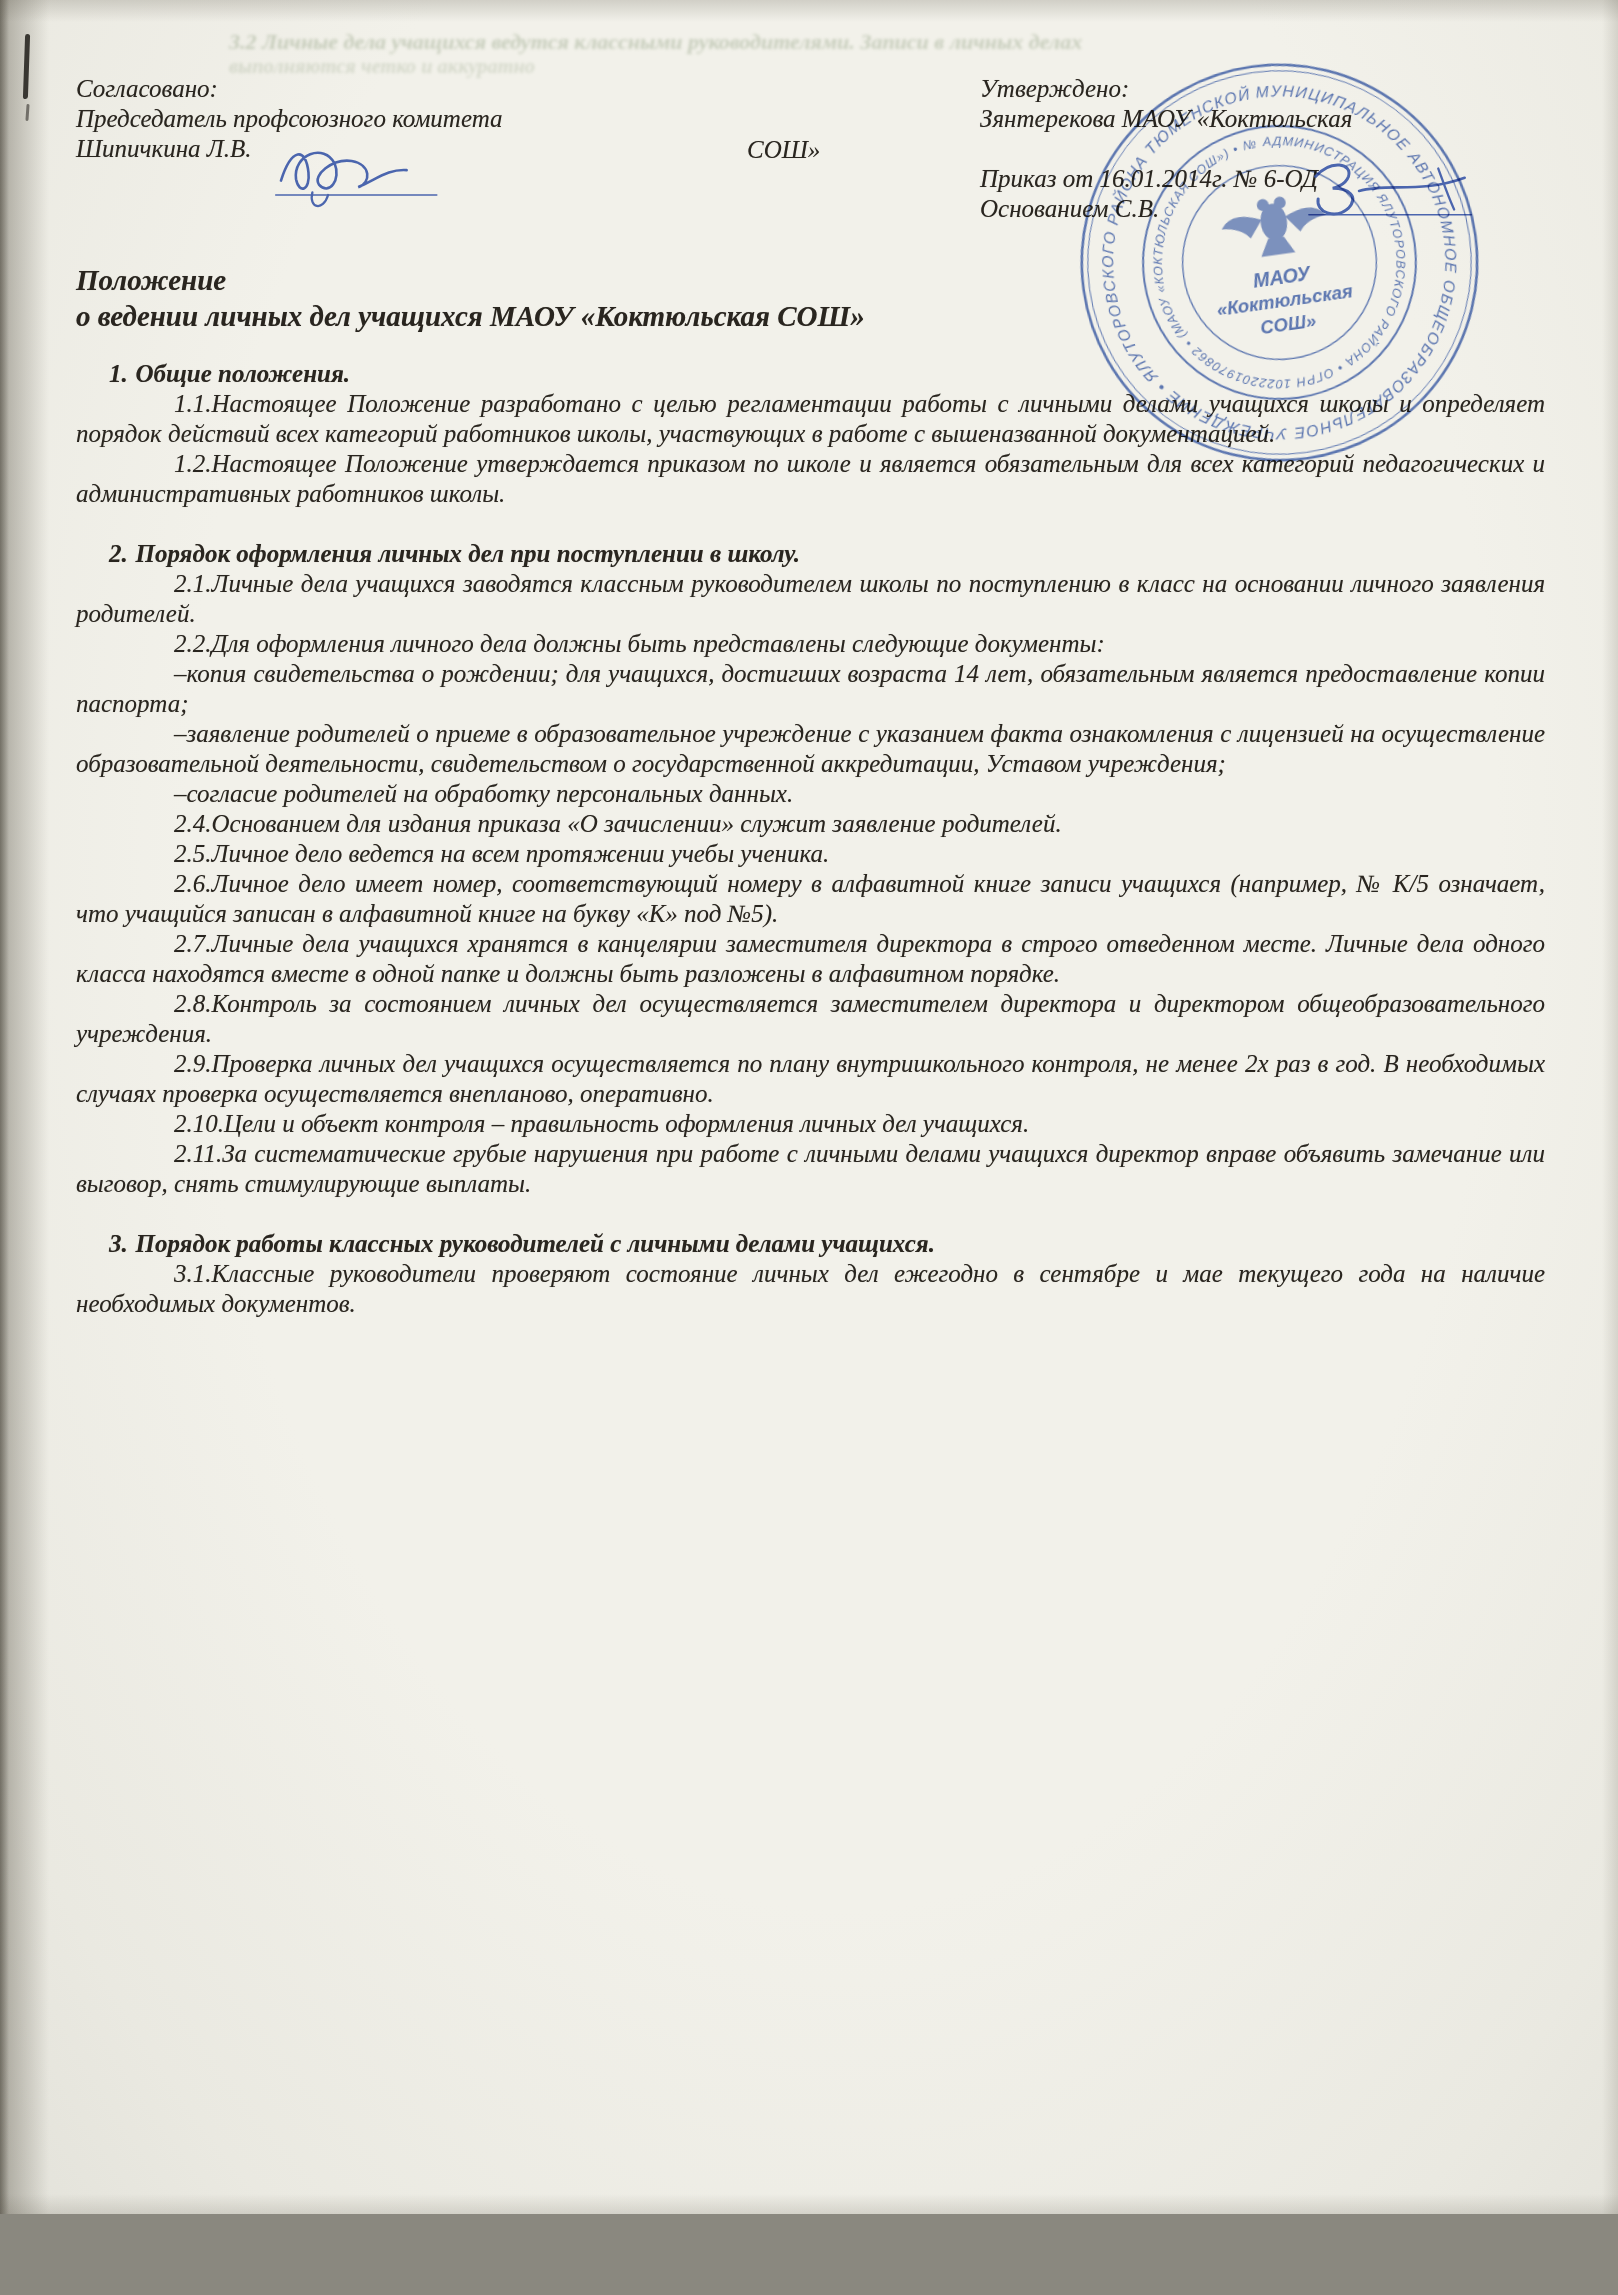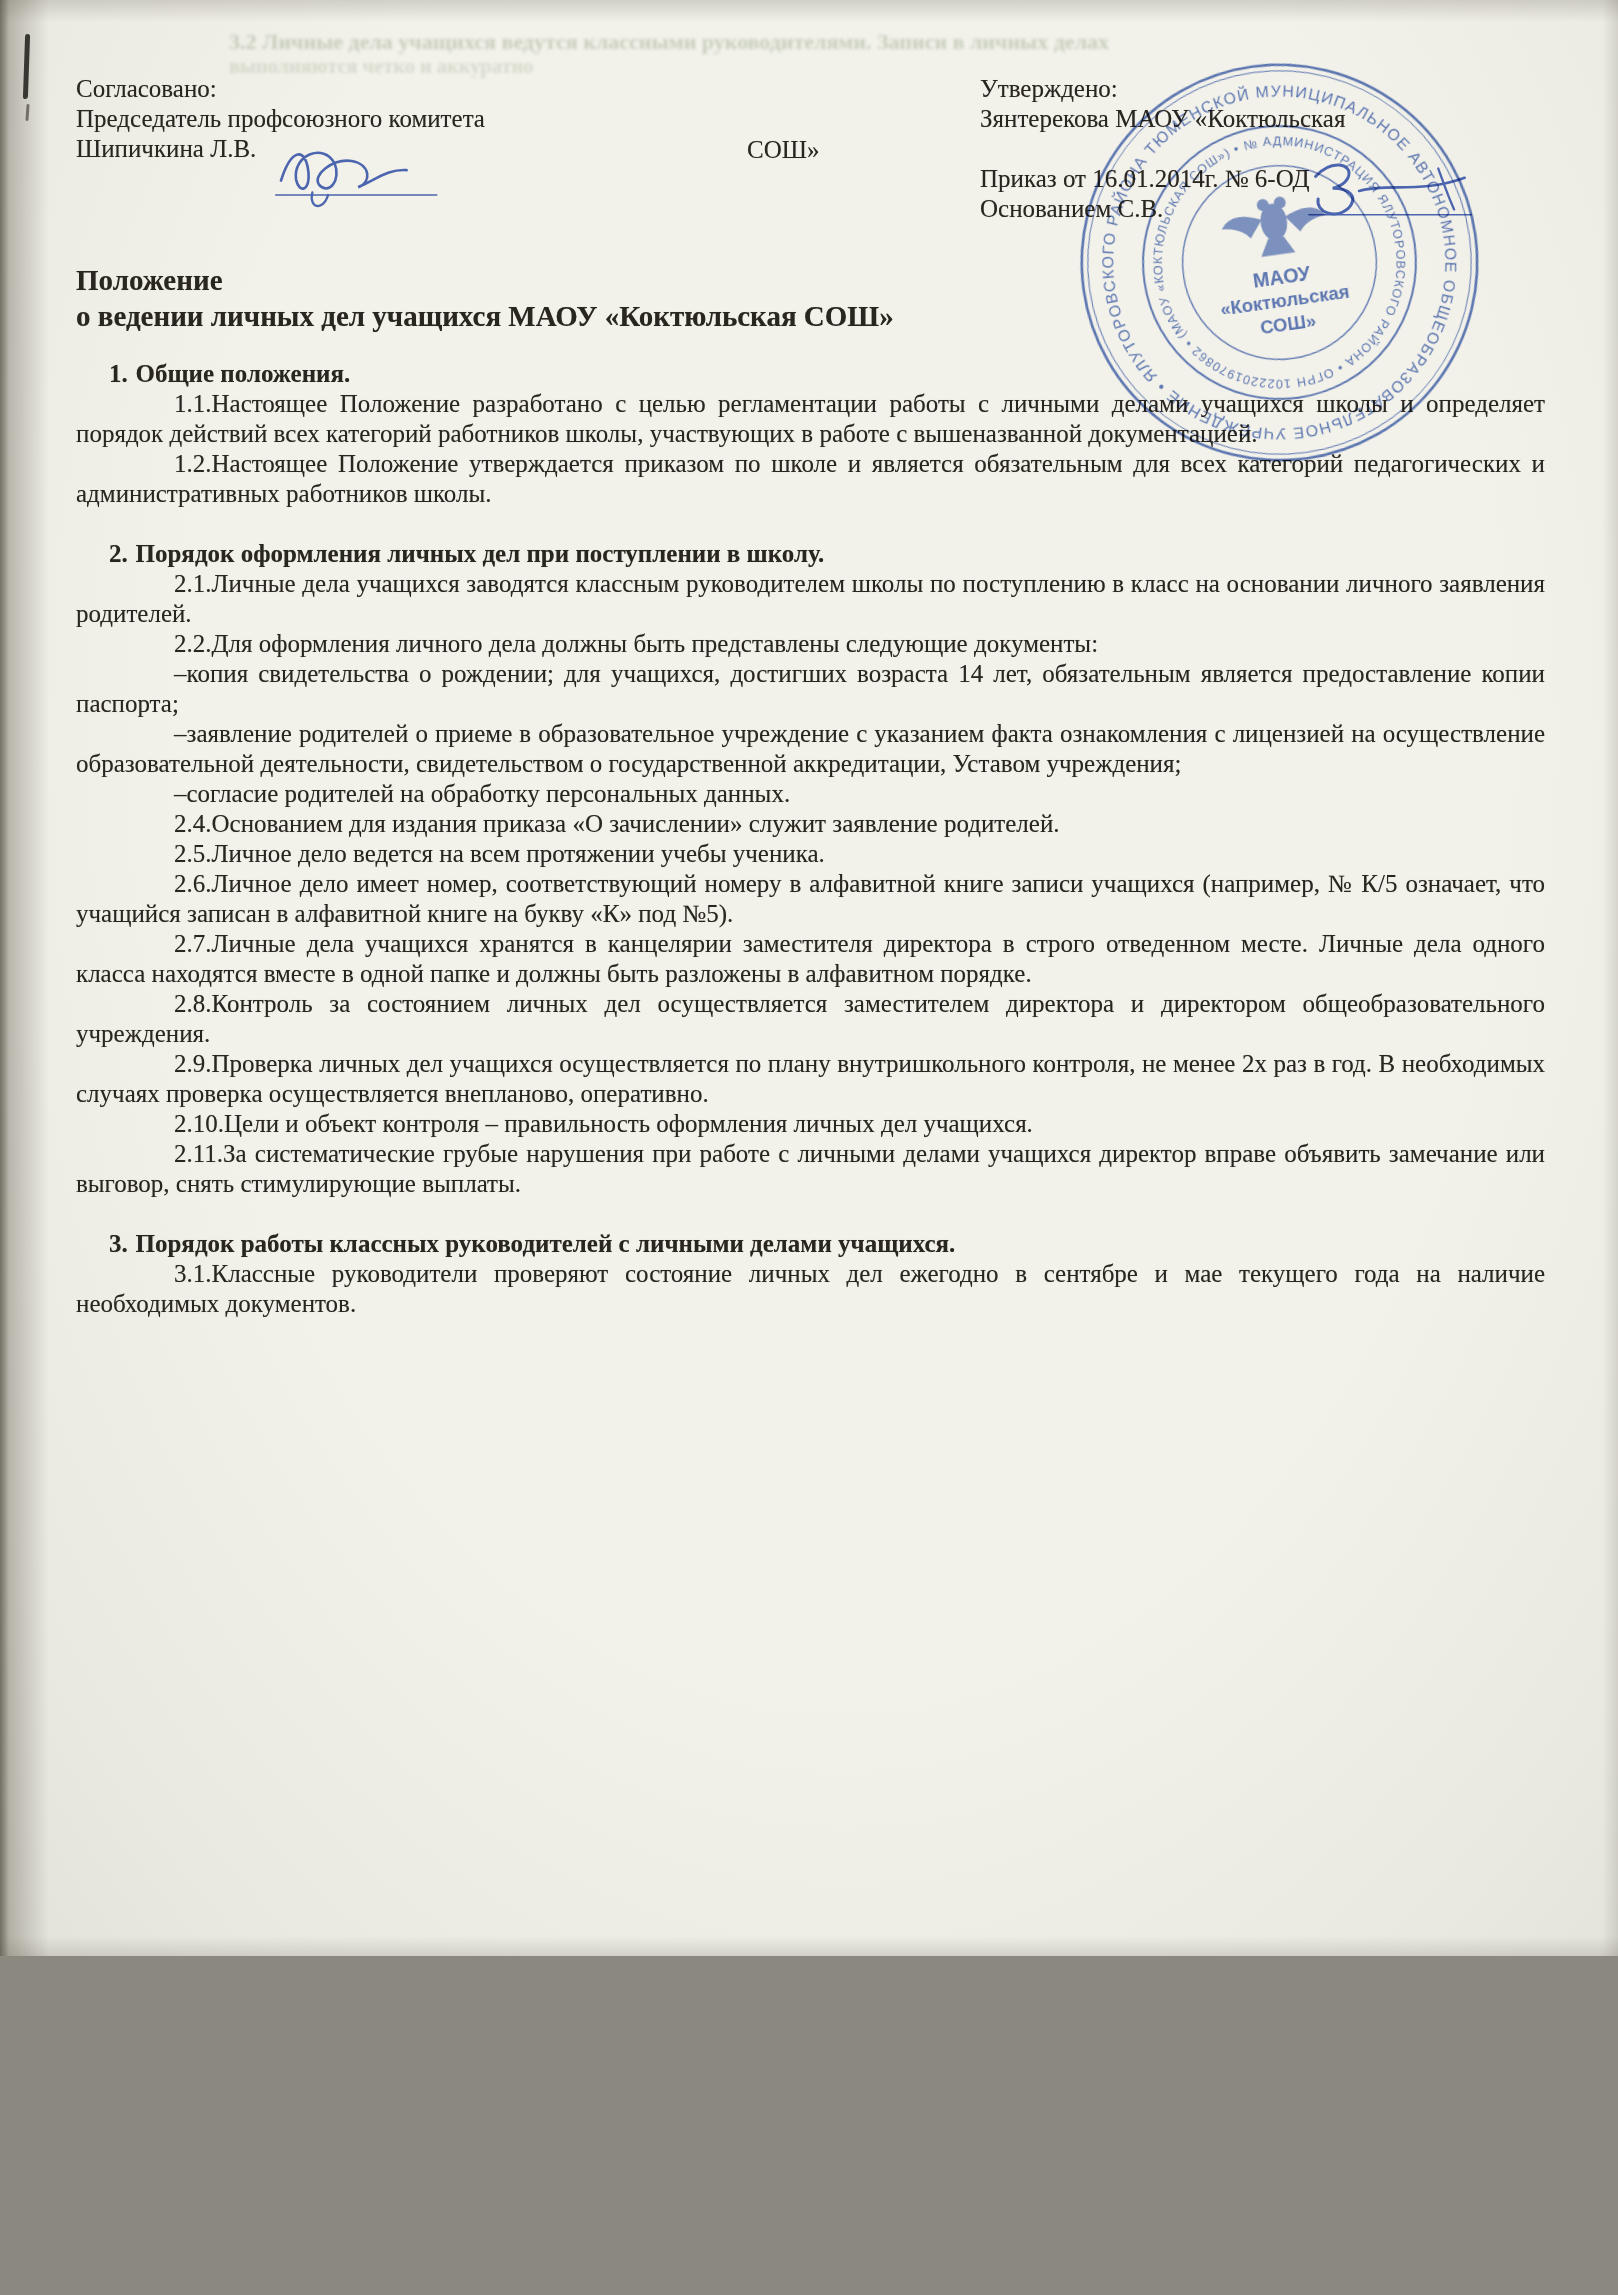--- a/index.html
+++ b/index.html
@@ -1,23 +1,24 @@
 <!DOCTYPE html>
 <html style="font-size:10.5px"><head>
 <meta charset="utf-8">
 <style>
   html,body { margin:0; padding:0; background:#8a887f; }
   .page {
     position:relative;
-    width:1619px; height:1956px;
+    width:1619px; height:2214px;
     margin:0 auto;
     background: radial-gradient(ellipse at 52% 38%, #f2f1ea 55%, #eae9e1 85%, #e3e2da 100%);
     overflow:hidden;
     font-family:"Liberation Serif","DejaVu Serif",serif;
     color:#29251f;
+    font-style:italic;
   }
   
   .edge-left   { position:absolute; left:0; top:0; bottom:0; width:49px;
                  background:linear-gradient(90deg, rgba(92,87,74,.45), rgba(92,87,74,0)); }
   .edge-left2  { position:absolute; left:0; top:0; bottom:0; width:9.2px;
                  background:linear-gradient(90deg, rgba(60,56,46,.5), rgba(60,56,46,0)); }
   .edge-top    { position:absolute; left:0; right:0; top:0; height:22.4px;
                  background:linear-gradient(rgba(92,87,74,.22), rgba(92,87,74,0)); }
   .edge-right  { position:absolute; right:0; top:0; bottom:0; width:17px;
                  background:linear-gradient(270deg, rgba(92,87,74,.18), rgba(92,87,74,0)); }

